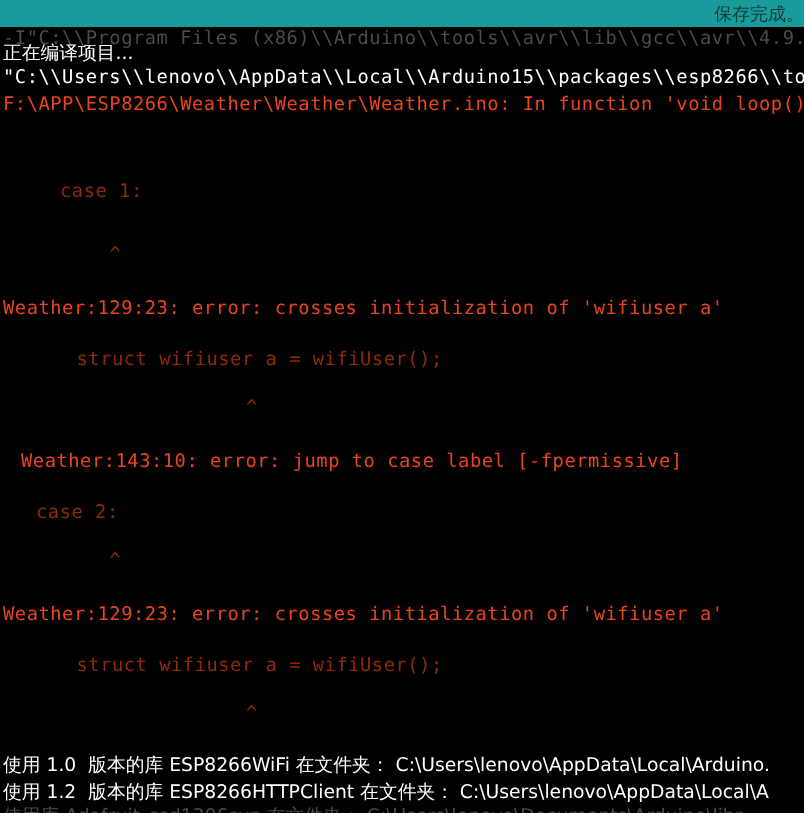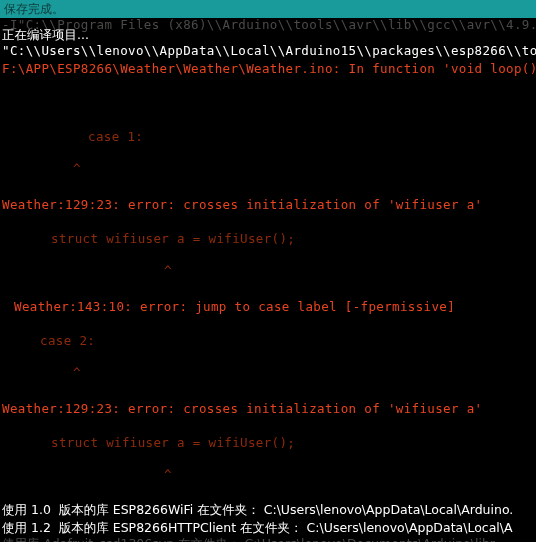--- a/index.html
+++ b/index.html
@@ -23,20 +23,21 @@
     left: 0;
     top: 0;
     width: 536px;
     height: 18px;
     background: #1a9b9b;
     box-sizing: border-box;
     display: flex;
     align-items: center;
     padding-left: 4px;
     z-index: 5;
+    justify-content: flex-end;
   }
   .status-bar .status-text {
     font-family: "DejaVu Sans", "Liberation Sans", sans-serif;
     font-size: 12px;
     line-height: 13px;
     color: #0d3b3b;
     white-space: nowrap;
   }
 
   
@@ -108,27 +109,27 @@
 </head>
 <body>
 
 <div id="app">
 
   <div class="console" id="console-area">
       <div class="line c-dim" style="top: 18px; left: 2px;">-I"C:\\Program Files (x86)\\Arduino\\tools\\avr\\lib\\gcc\\avr\\4.9.2\\include"</div>
       <div class="line c-white cjk" style="top: 28px; left: 2px; text-align: center;">正在编译项目...</div>
       <div class="line c-white" style="top: 44px; left: 2px;">"C:\\Users\\lenovo\\AppData\\Local\\Arduino15\\packages\\esp8266\\tools\\xte</div>
       <div class="line c-err" style="top: 62px; left: 2px;">F:\APP\ESP8266\Weather\Weather\Weather.ino: In function 'void loop()':</div>
-      <div class="line c-code" style="top: 130px; left: 40px; margin-left: 48px;">case 1:</div>
+      <div class="line c-code" style="top: 120px; left: 40px;">case 1:</div>
       <div class="line c-caret" style="top: 162px; left: 73px;">^</div>
       <div class="line c-err" style="top: 198px; left: 2px;">Weather:129:23: error: crosses initialization of 'wifiuser a'</div>
       <div class="line c-code" style="top: 232px; left: 51px;">struct wifiuser a = wifiUser();</div>
       <div class="line c-caret" style="top: 264px; left: 164px;">^</div>
       <div class="line c-err" style="top: 300px; left: 2px; margin-left: 12px;">Weather:143:10: error: jump to case label [-fpermissive]</div>
-      <div class="line c-code" style="top: 334px; left: 40px;">case 2:</div>
+      <div class="line c-code" style="top: 334px; left: 24px;">case 2:</div>
       <div class="line c-caret" style="top: 366px; left: 73px;">^</div>
       <div class="line c-err" style="top: 402px; left: 2px;">Weather:129:23: error: crosses initialization of 'wifiuser a'</div>
       <div class="line c-code" style="top: 436px; left: 51px;">struct wifiuser a = wifiUser();</div>
       <div class="line c-caret" style="top: 468px; left: 164px;">^</div>
       <div class="line c-white cjk" style="top: 503px; left: 2px;">使用 1.0  版本的库 ESP8266WiFi 在文件夹： C:\Users\lenovo\AppData\Local\Arduino.</div>
       <div class="line c-white cjk" style="top: 521px; left: 2px;">使用 1.2  版本的库 ESP8266HTTPClient 在文件夹： C:\Users\lenovo\AppData\Local\A</div>
       <div class="line c-dim cjk" style="top: 537px; left: 2px;">使用库 Adafruit_ssd1306syp 在文件夹： C:\Users\lenovo\Documents\Arduino\libr</div>
     </div>
 
 

